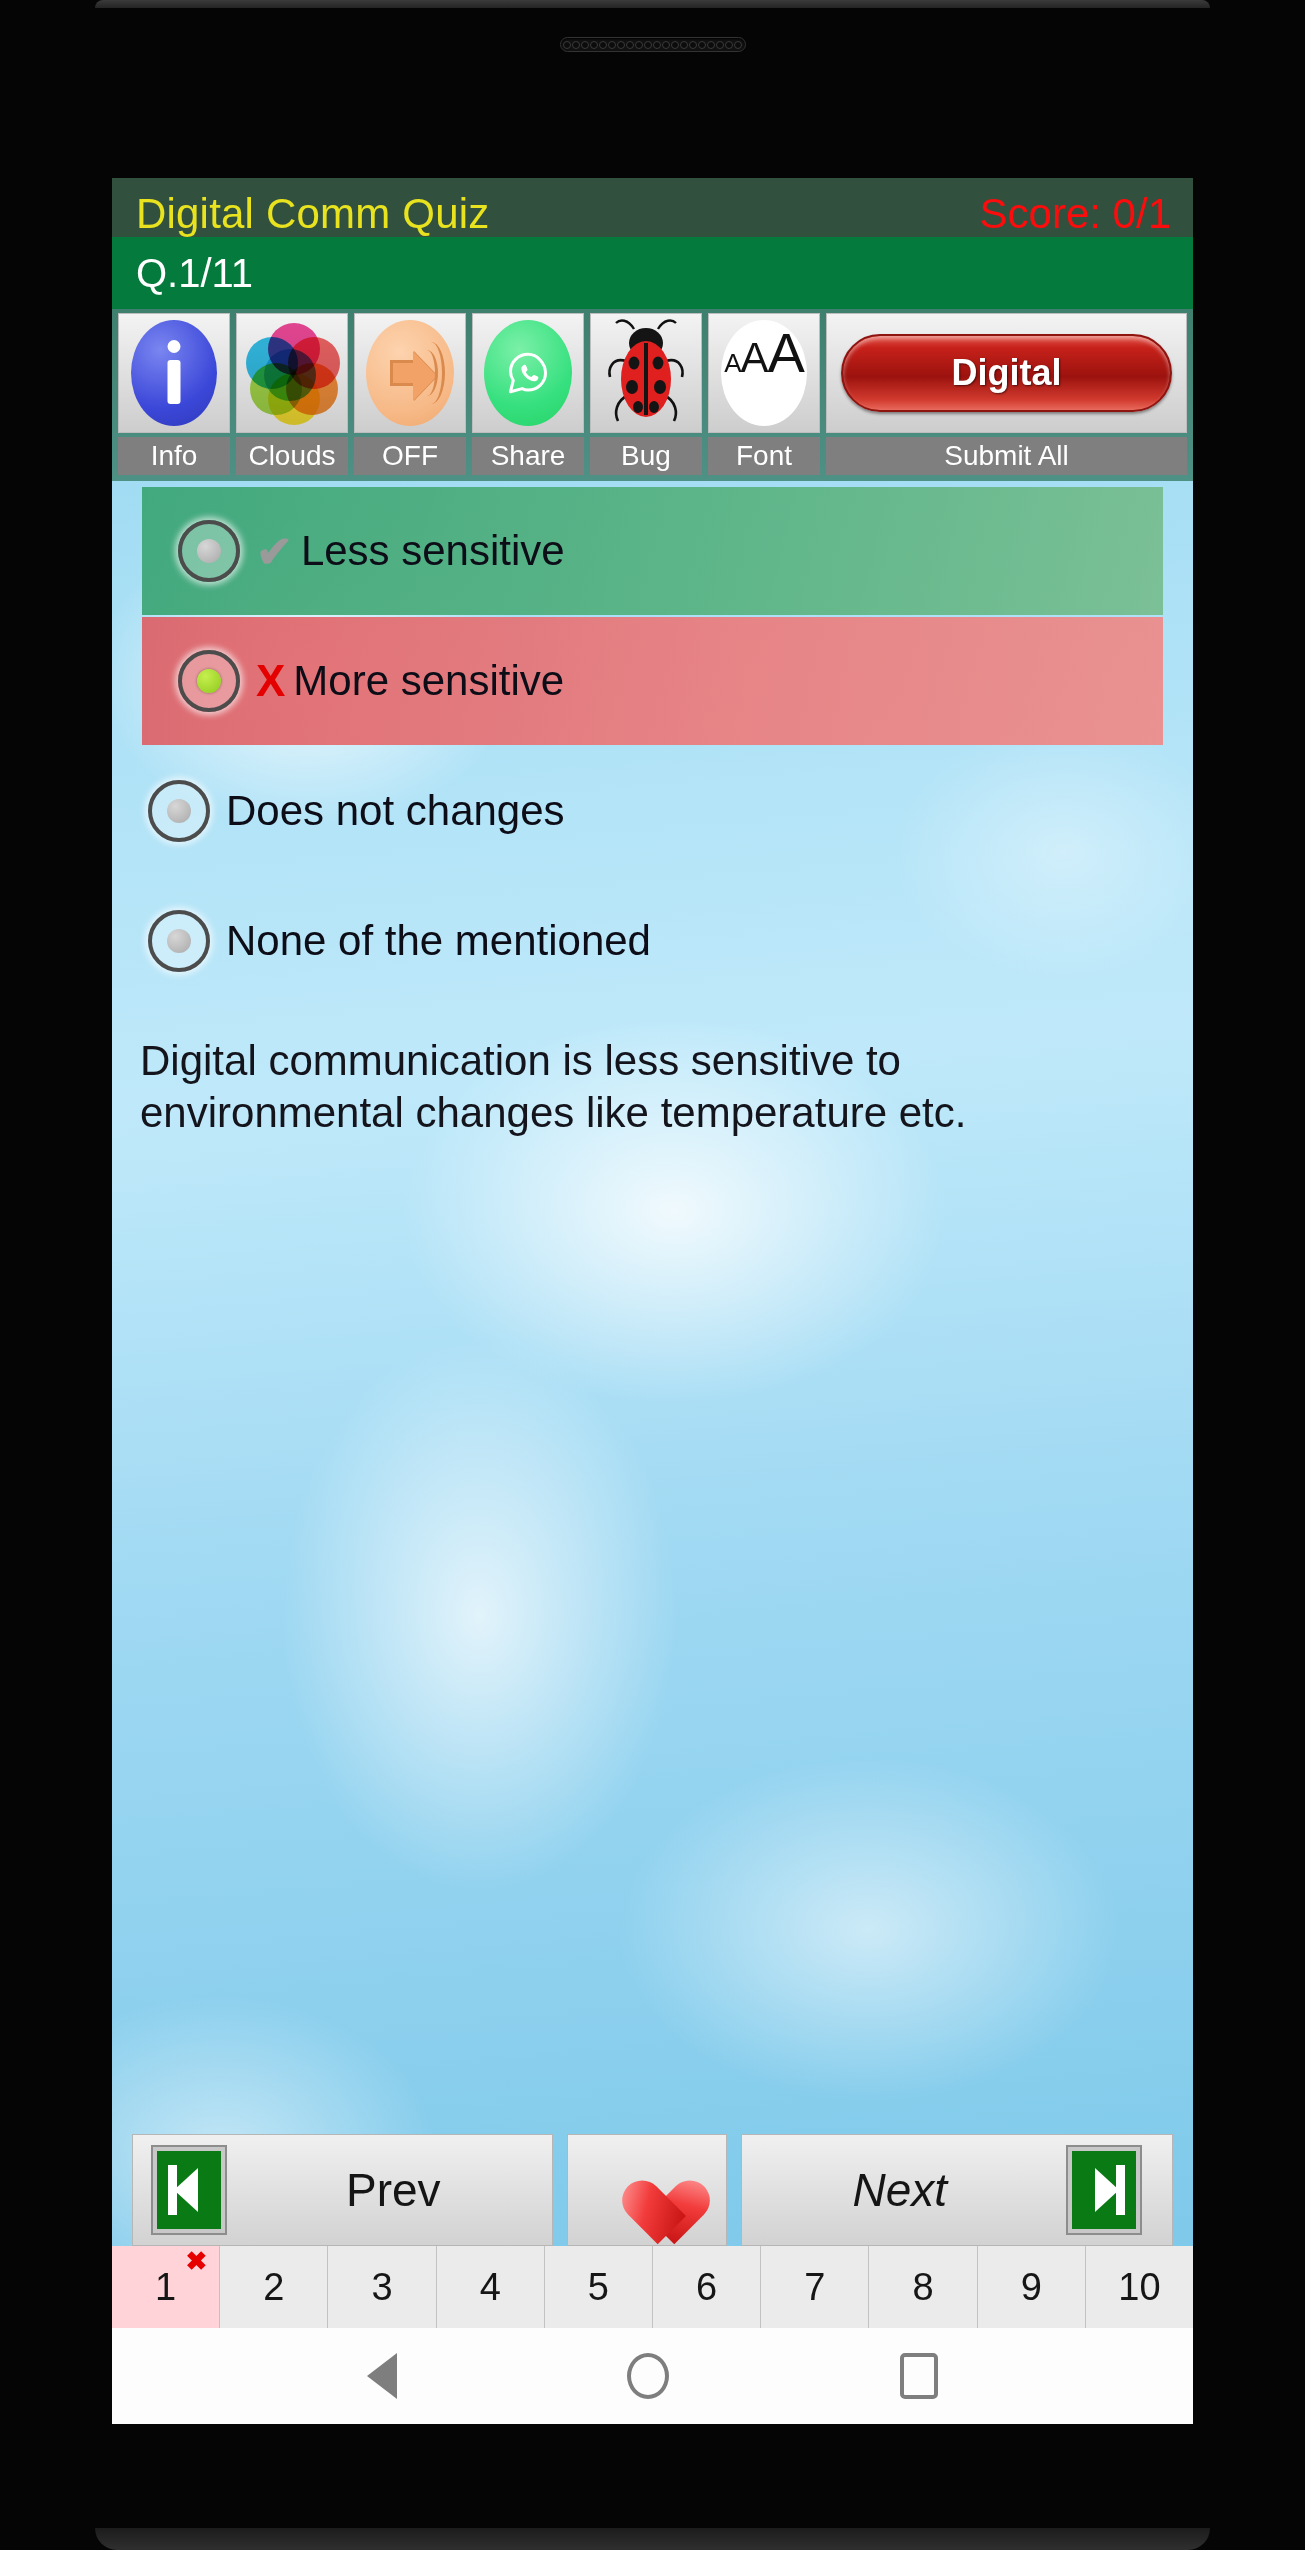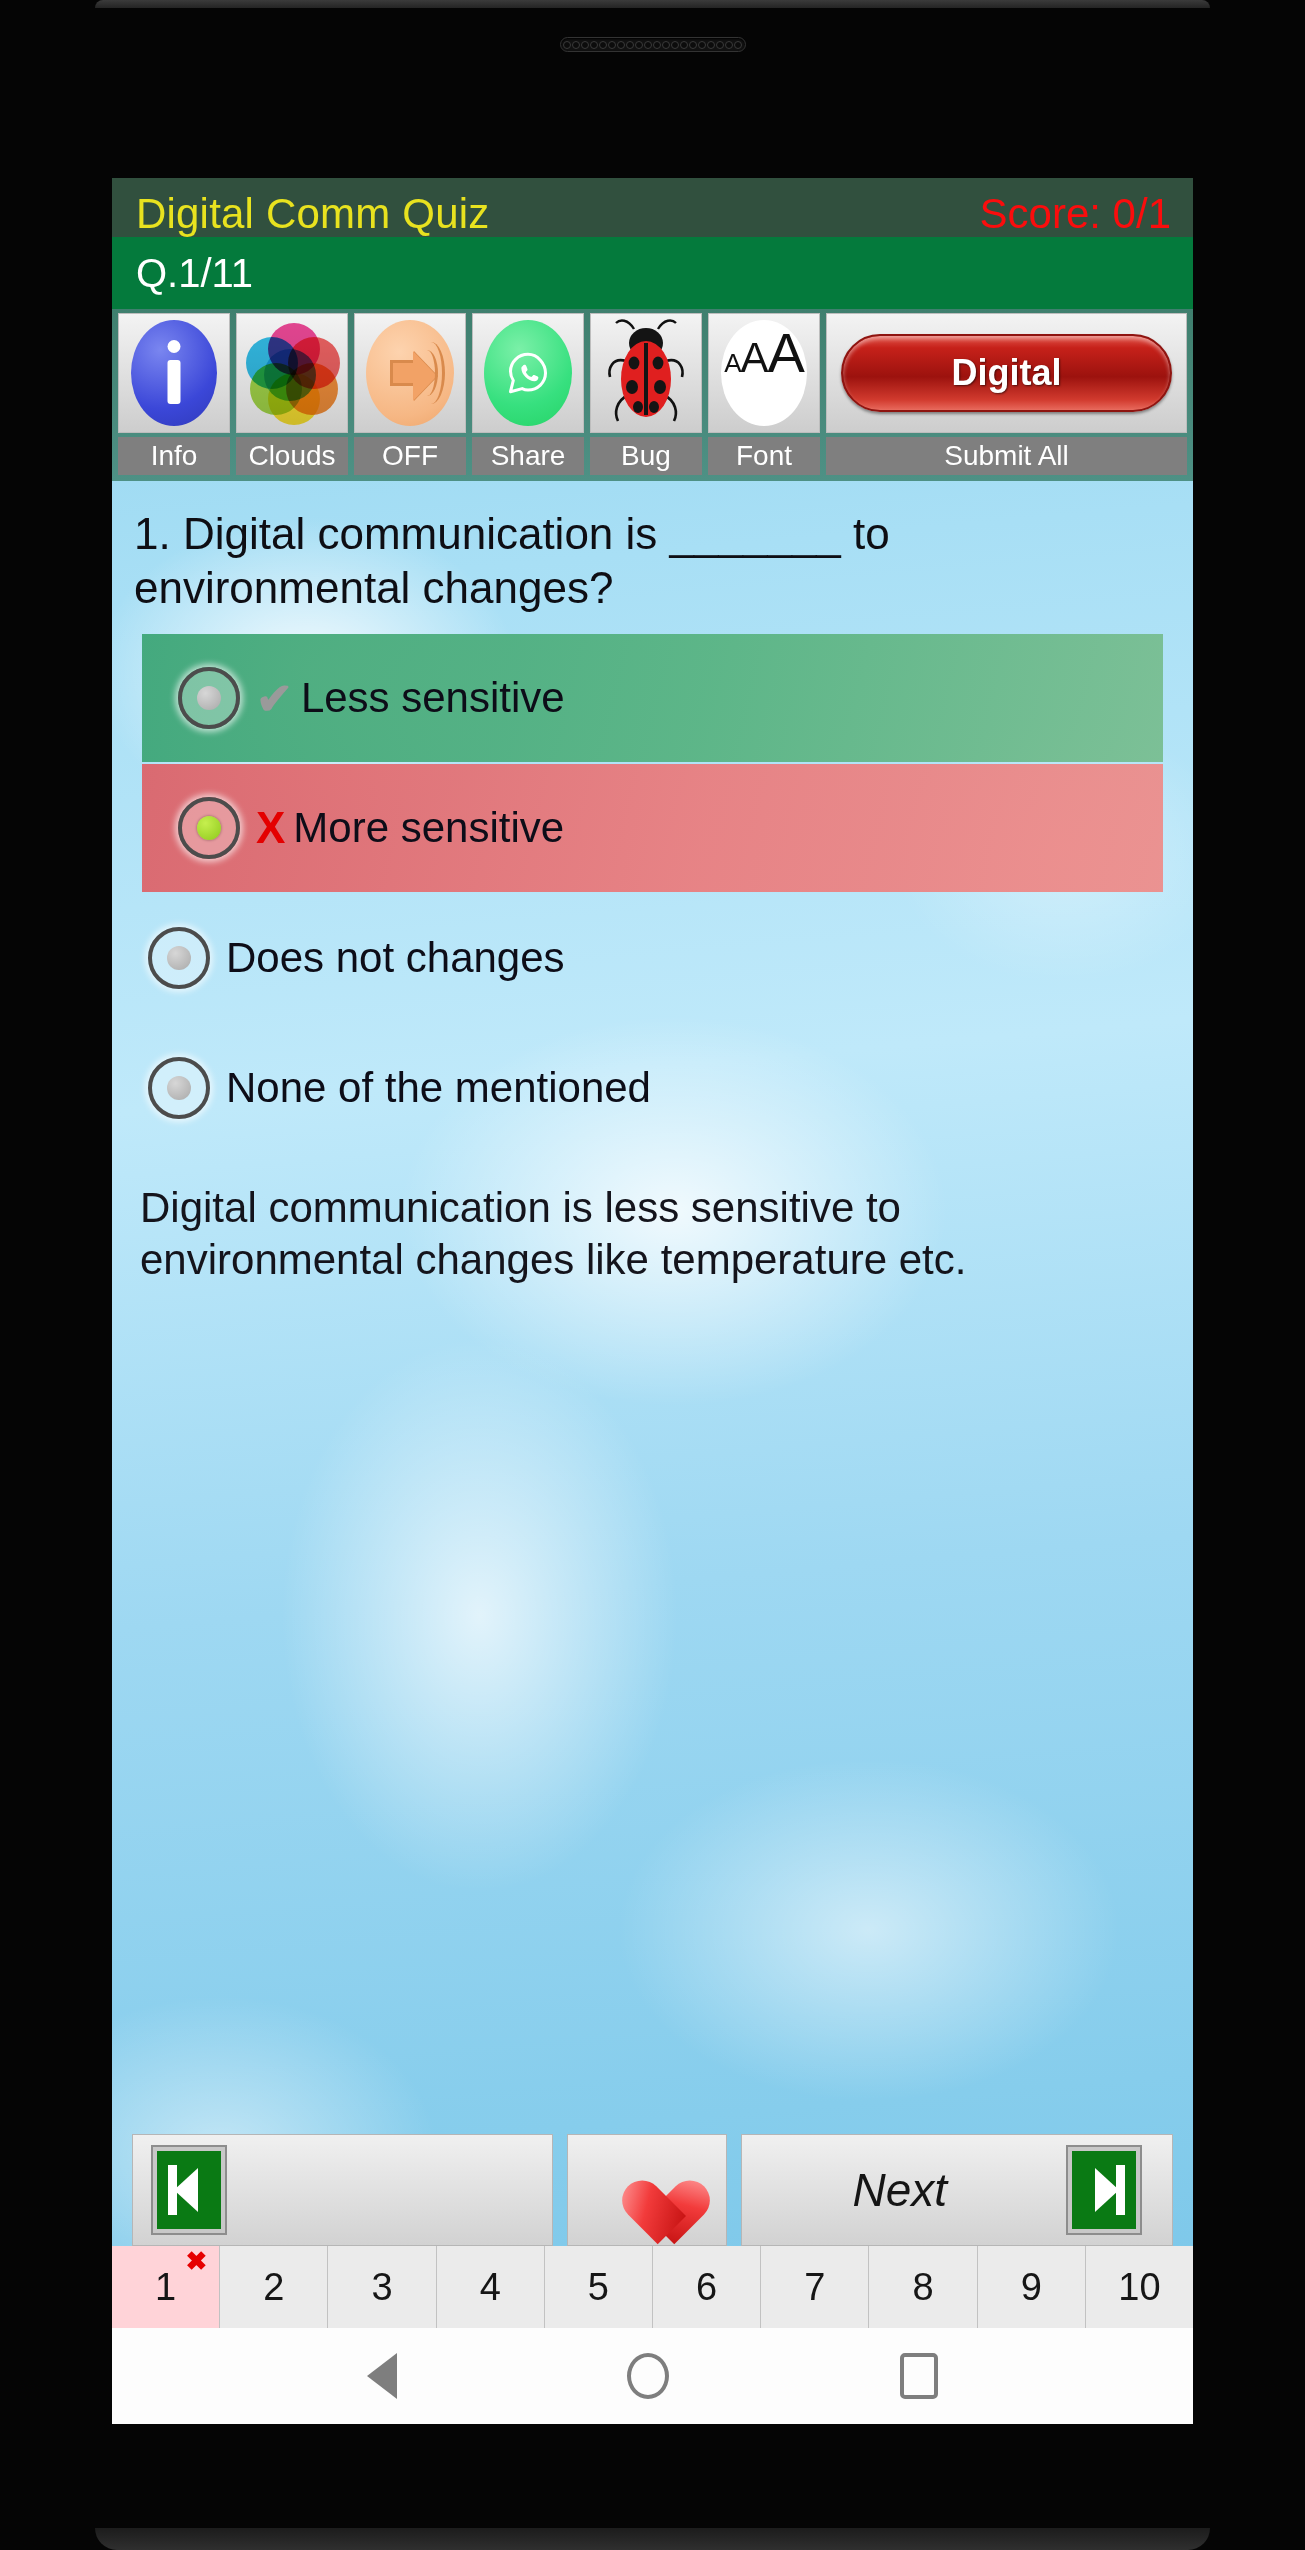--- a/index.html
+++ b/index.html
@@ -435,21 +435,20 @@
         <div class="toollabel">Info</div>
         <div class="toollabel">Clouds</div>
         <div class="toollabel">OFF</div>
         <div class="toollabel">Share</div>
         <div class="toollabel">Bug</div>
         <div class="toollabel">Font</div>
         <div class="toollabel submit">Submit All</div>
       </div>
     </div>
 
-    <div class="question">1. Digital communication is _______ to environmental changes?</div>
 
     <div class="options">
 
       <div class="opt correct">
         <span class="radio">
             <span class="dot"></span>
           </span>
         <span class="mark tick">✔</span>
         <span class="opt-text">Less sensitive</span>
       </div>
@@ -475,20 +474,21 @@
           </span>
         <span class="opt-text">None of the mentioned</span>
       </div>
     </div>
 
     <div class="explanation">Digital communication is less sensitive to environmental changes like temperature etc.</div>
 
     <div class="navrow">
       <div class="navbtn prev">
         <span class="arrow-ico left"></span>
+        <span class="lbl">Prev</span>
       </div>
       <div class="navbtn fav">
         <span class="heart"></span>
       </div>
       <div class="navbtn next">
         <span class="lbl">Next</span>
         <span class="arrow-ico right"></span>
       </div>
     </div>
 

